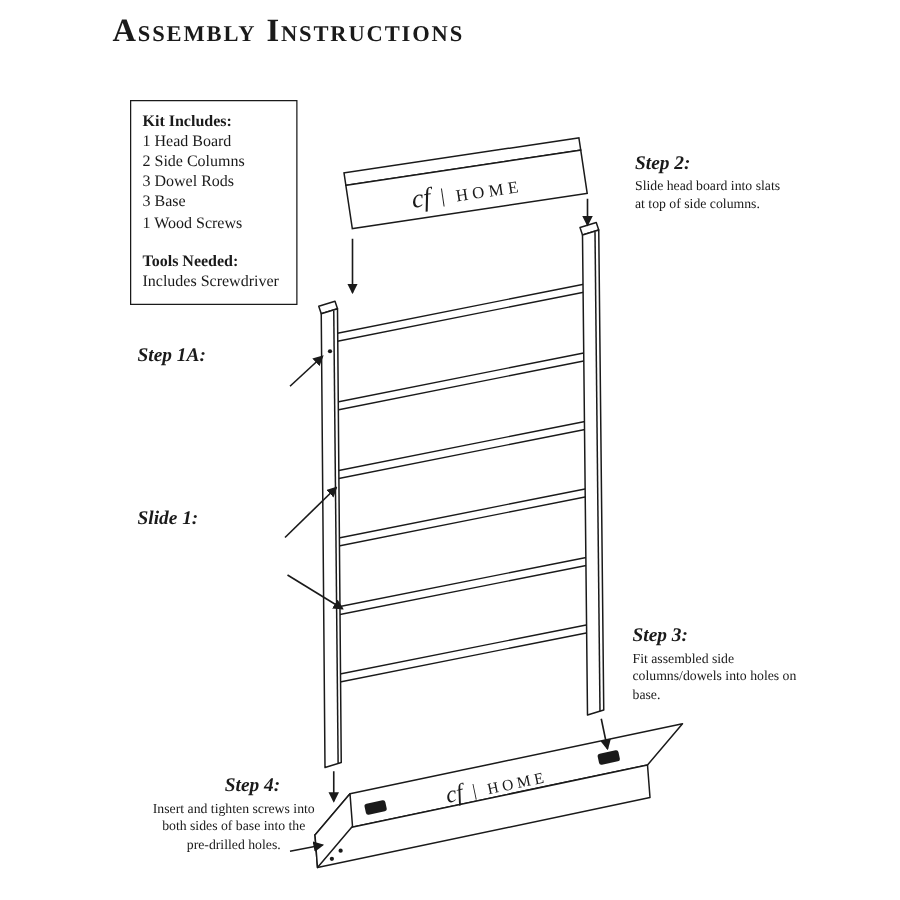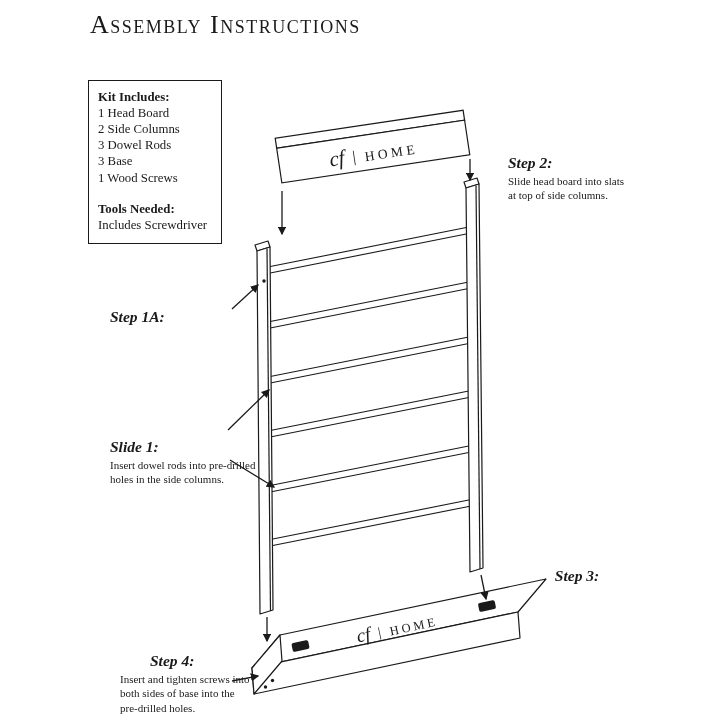--- a/index.html
+++ b/index.html
@@ -16,53 +16,53 @@
     overflow: hidden;
   }
   .diagram {
     position: absolute;
     left: 0; top: 0;
   }
   .title {
     position: absolute;
     left: 90px; top: 10px;
     font-size: 26px;
-    font-weight: 400;
+    font-weight: 700;
     font-variant: small-caps;
     letter-spacing: 1.5px;
     white-space: nowrap;
   }
   .kit-box {
     position: absolute;
-    left: 88px; top: 80px;
+    left: 104px; top: 80px;
     width: 134px;
     border: 1.5px solid #1a1a1a;
     padding: 8px 2px 10px 9px;
     font-size: 12.8px;
     line-height: 1.26;
     font-family: Liberation Serif, serif;
   }
   .kit-heading { font-weight: bold; }
   .kit-gap { height: 15px; }
-  .step { position: absolute; margin-top: 32px; }
+  .step { position: absolute; }
   .step-label {
     font-weight: bold;
     font-style: italic;
     font-size: 15.5px;
     margin-bottom: 2px;
   }
   .step-text {
     font-size: 11px;
     line-height: 1.3;
   }
   .step-1a { left: 110px; top: 276px; width: 142px; }
   .step-1  { left: 110px; top: 406px; width: 148px; }
   .step-2  { left: 508px; top: 122px; width: 124px; }
-  .step-3  { left: 506px; top: 535px; width: 142px; text-align: center; }
-  .step-4  { left: 120px; top: 620px; width: 134px; }
+  .step-3  { left: 506px; top: 500px; width: 142px; }
+  .step-4  { left: 120px; top: 620px; width: 134px; text-align: center; }
   .step-4 .step-label { margin-left: 30px; }
   .logo-cf { font-style: italic; }
 </style>
 </head>
 <body>
 
 <div class="sheet">
 
   <svg class="diagram" width="720" height="720" viewBox="0 0 720 720">
     <defs>
@@ -143,30 +143,30 @@
     <div class="kit-heading">Tools Needed:</div>
     <div>Includes Screwdriver</div>
   </div>
 
   <div class="step step-1a">
     <div class="step-label">Step 1A:</div>
   </div>
 
   <div class="step step-1">
     <div class="step-label">Slide 1:</div>
-    <div class="step-text">Insert dowel rods into pre-drilled holes in the side columns.</div>
   </div>
 
   <div class="step step-2">
     <div class="step-label">Step 2:</div>
     <div class="step-text">Slide head board into slats at top of side columns.</div>
   </div>
 
   <div class="step step-3">
     <div class="step-label">Step 3:</div>
+    <div class="step-text">Fit assembled side columns/dowels into holes on base.</div>
   </div>
 
   <div class="step step-4">
     <div class="step-label">Step 4:</div>
     <div class="step-text">Insert and tighten screws into both sides of base into the pre-drilled holes.</div>
   </div>
 
 </div>
 
 </body></html>

